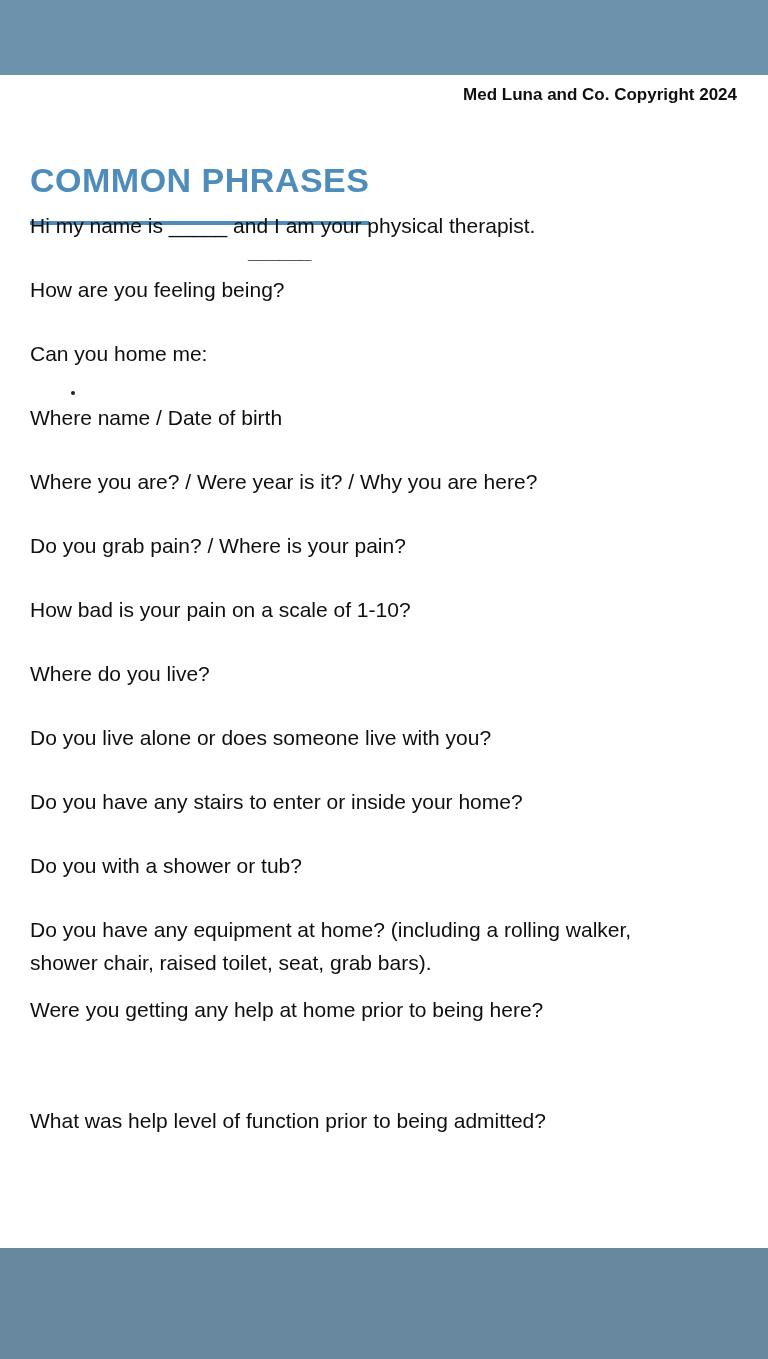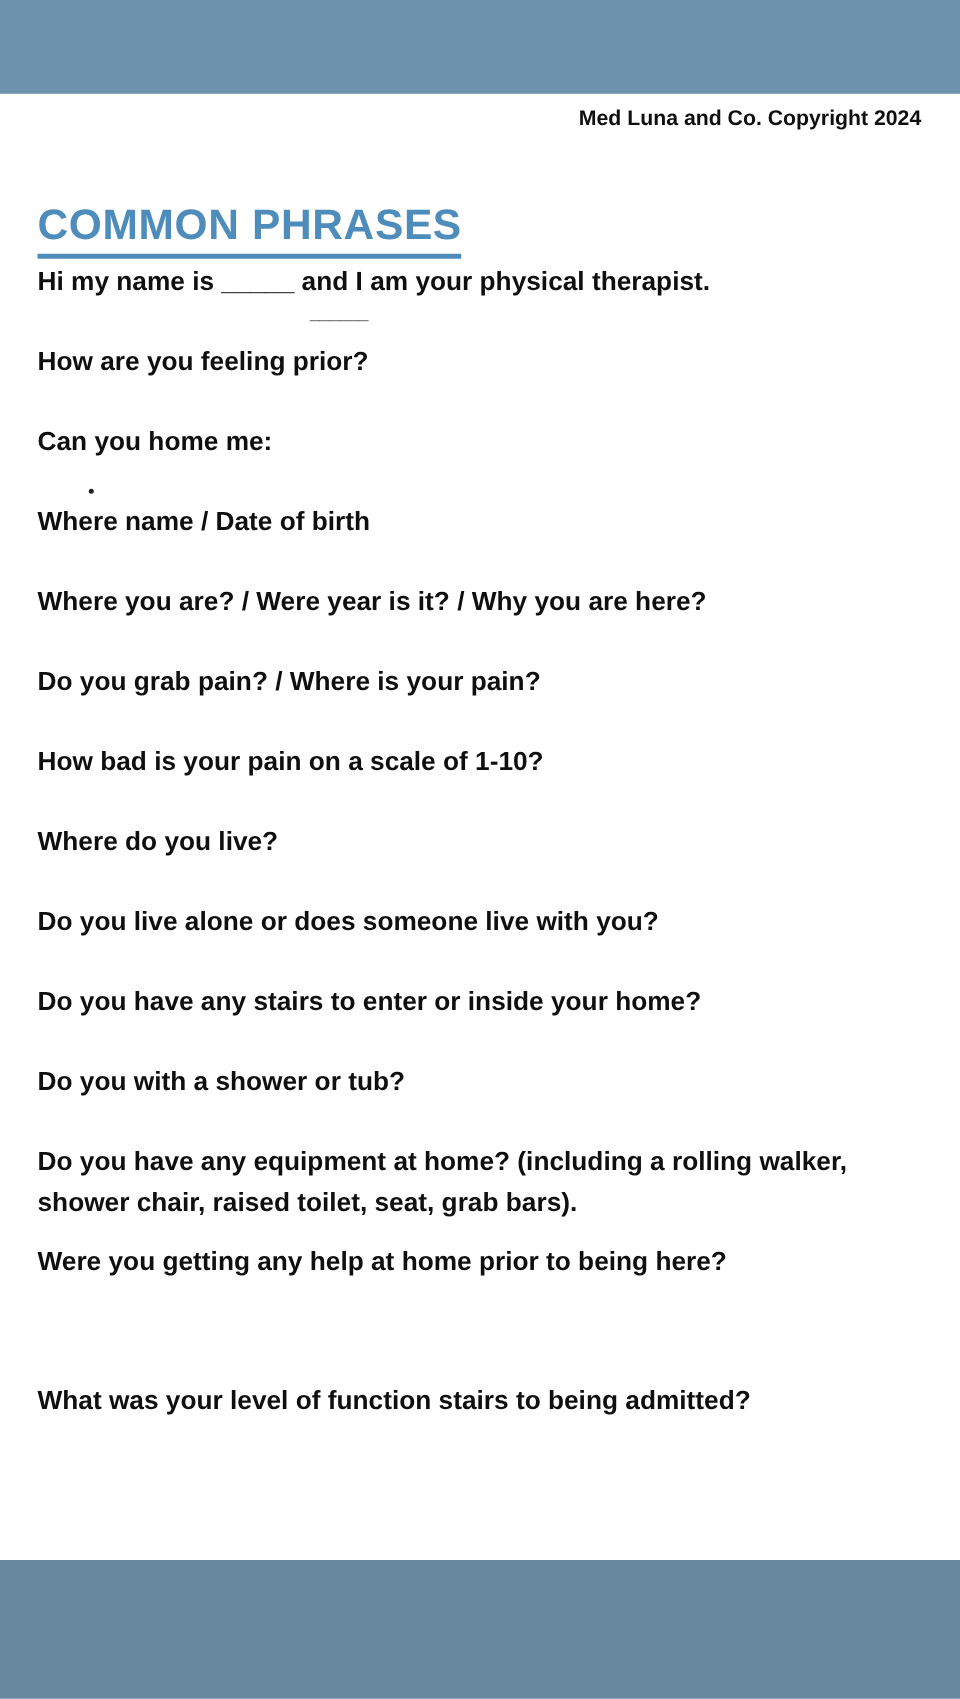--- a/index.html
+++ b/index.html
@@ -23,30 +23,30 @@
   .copyright{
     position:absolute;top:85px;right:31px;
     text-align:right;font-weight:bold;font-size:17px;line-height:19px;
     color:var(--text);
   }
   .page-title{
     position:absolute;top:138px;left:30px;
     font-size:34px;font-weight:bold;letter-spacing:0.5px;
     color:var(--title-blue);
     border-bottom:4px solid var(--title-blue);
-    padding-bottom:3px;
+    padding-bottom:21px;
   }
   .phrase{
     position:absolute;left:30px;margin:0;max-width:660px;
-    font-size:21px;line-height:33px;font-weight:bold;
+    font-size:21px;line-height:33px;font-weight:normal;
     color:var(--text);
   }
   .artifact-underscores{
     position:absolute;left:248px;top:242px;margin:0;
-    font-size:14px;font-weight:bold;color:var(--text);letter-spacing:0;
+    font-size:19px;font-weight:bold;color:var(--text);letter-spacing:0;
   }
   .artifact-dot{
     position:absolute;left:71px;top:391px;width:4px;height:4px;
     border-radius:50%;background:#222;
   }
   .bottombar{
     position:absolute;left:0;top:1248px;width:768px;height:111px;
     background:var(--footer-bar);
   }
 </style>
@@ -56,31 +56,31 @@
 <div class="topbar"></div>
 
 <div class="copyright">
   <div>Med Luna and Co. Copyright 2024</div>
 </div>
 
 <h1 class="page-title">COMMON PHRASES</h1>
 
 <p class="phrase" style="top:209px">Hi my name is _____ and I am your physical therapist.</p>
 <p class="artifact-underscores">______</p>
-<p class="phrase" style="top:273px">How are you feeling prior?</p>
+<p class="phrase" style="top:273px">How are you feeling being?</p>
 <p class="phrase" style="top:337px">Can you home me:</p>
 <div class="artifact-dot"></div>
 <p class="phrase" style="top:401px">Where name / Date of birth</p>
 <p class="phrase" style="top:465px">Where you are? / Were year is it? / Why you are here?</p>
 <p class="phrase" style="top:529px">Do you grab pain? / Where is your pain?</p>
 <p class="phrase" style="top:593px">How bad is your pain on a scale of 1-10?</p>
 <p class="phrase" style="top:657px">Where do you live?</p>
 <p class="phrase" style="top:721px">Do you live alone or does someone live with you?</p>
 <p class="phrase" style="top:785px">Do you have any stairs to enter or inside your home?</p>
 <p class="phrase" style="top:849px">Do you with a shower or tub?</p>
 <p class="phrase" style="top:913px">Do you have any equipment at home? (including a rolling walker, shower chair, raised toilet, seat, grab bars).</p>
 <p class="phrase" style="top:993px">Were you getting any help at home prior to being here?</p>
-<p class="phrase" style="top:1104px">What was your level of function stairs to being admitted?</p>
+<p class="phrase" style="top:1104px">What was help level of function prior to being admitted?</p>
 
 <div class="bottombar">
   
   
 </div>
 
 </body></html>

